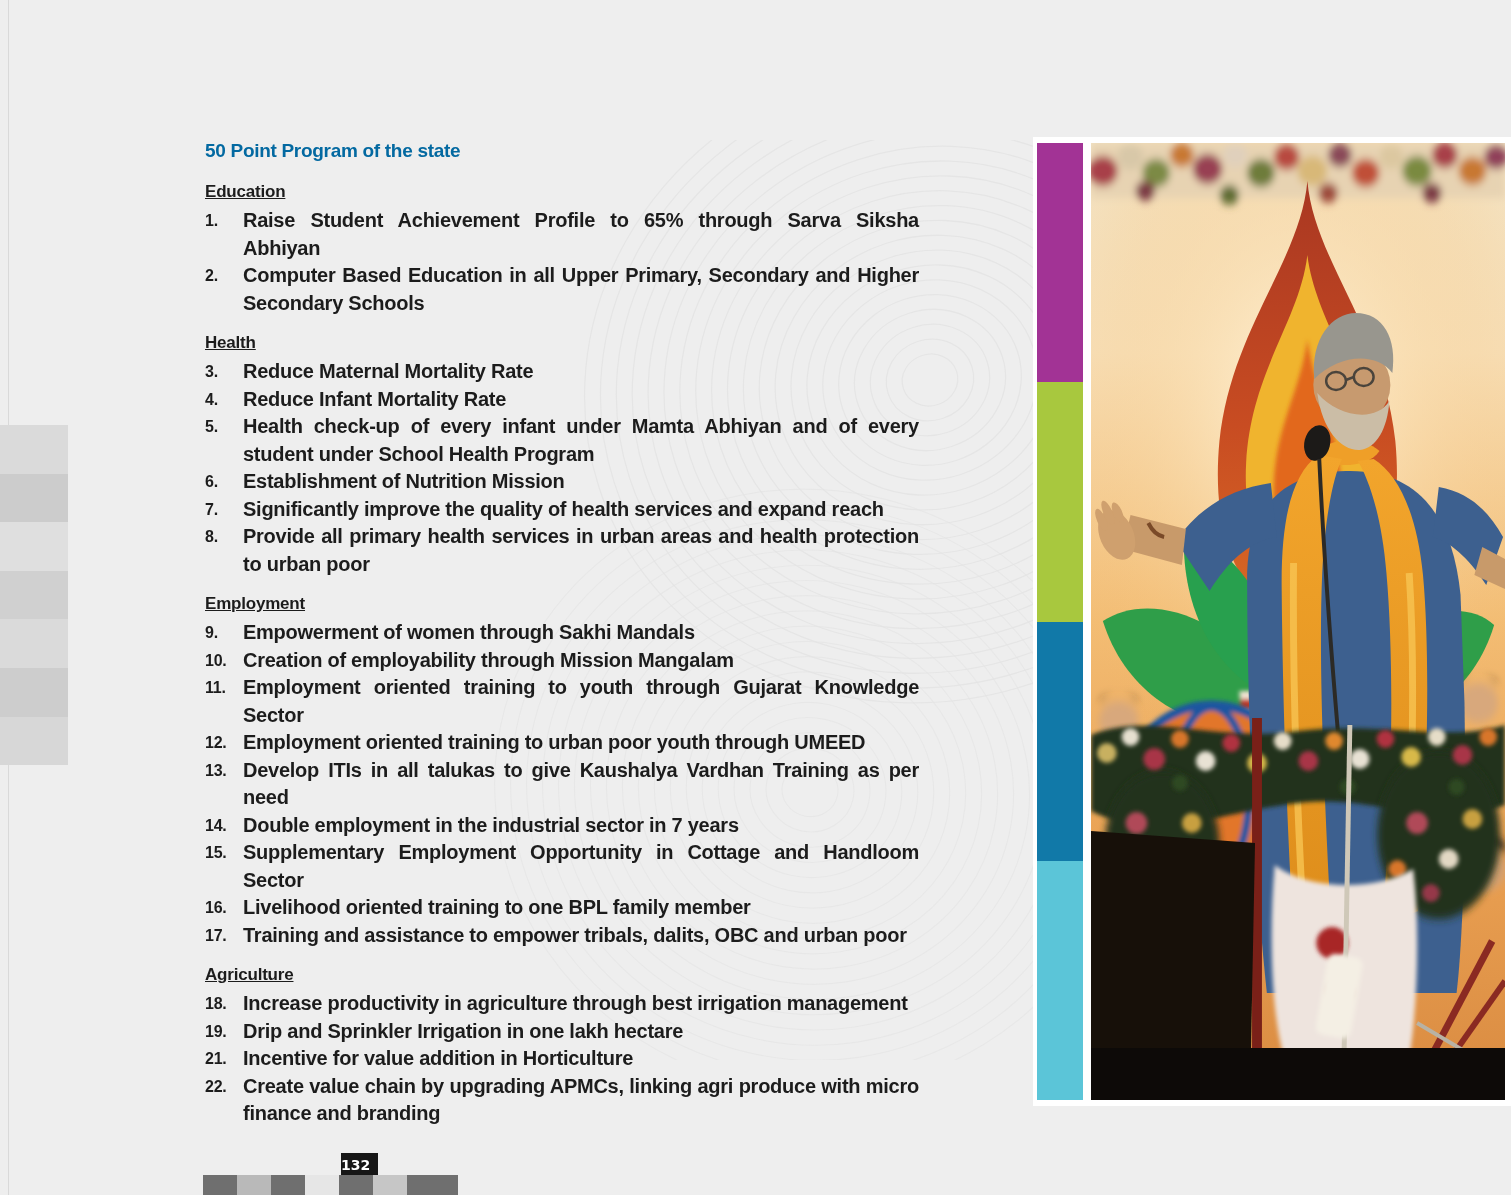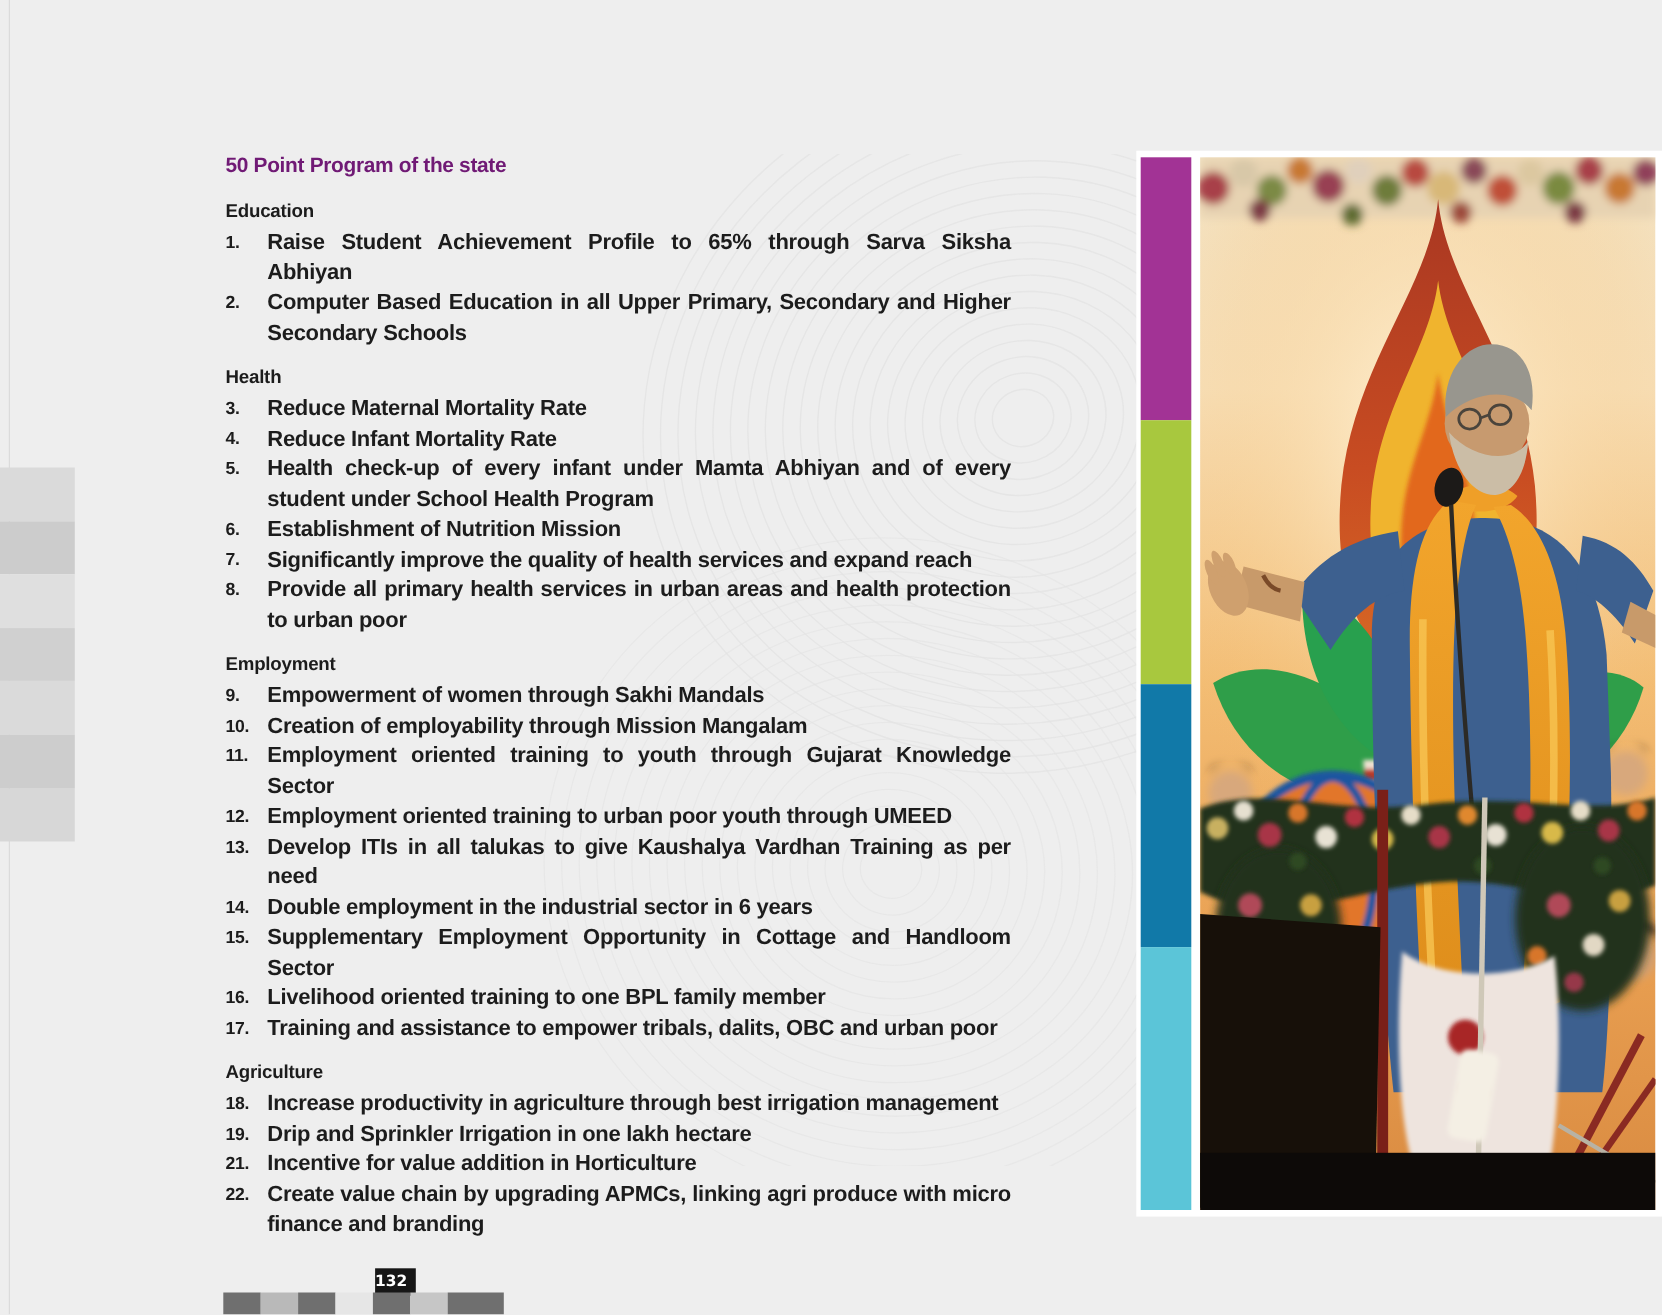--- a/index.html
+++ b/index.html
@@ -15,21 +15,21 @@
   .left-strip{position:absolute;left:0;top:425px;width:68px;}
   .left-strip .blk{width:68px;height:48.6px;}
   
   .content{
     position:absolute;left:205px;top:140px;width:714px;color:#1c1c1c;
   }
   .page-title{
     margin:0 0 20px 0;font-size:19px;font-weight:700;letter-spacing:-0.3px;
   }
   .section-heading{
-    font-size:17px;font-weight:700;margin:16px 0 5px 0;letter-spacing:-0.2px;
+    font-size:17px;font-weight:700;margin:16px 0 5px 0;letter-spacing:-0.2px;text-decoration:underline;
   }
   .section:first-of-type .section-heading{margin-top:6px;}
   .item{display:flex;align-items:flex-start;}
   .item-num{
     flex:0 0 38px;font-size:16px;font-weight:700;line-height:27.5px;letter-spacing:-0.25px;
   }
   .item-text{
     flex:1;font-size:20px;font-weight:700;line-height:27.5px;letter-spacing:-0.25px;
     text-align:justify;
   }
@@ -103,21 +103,21 @@
   <div class="blk" style="background:#dadada"></div>
   <div class="blk" style="background:#cccccc"></div>
   <div class="blk" style="background:#dfdfdf"></div>
   <div class="blk" style="background:#d0d0d0"></div>
   <div class="blk" style="background:#dadada"></div>
   <div class="blk" style="background:#cdcdcd"></div>
   <div class="blk" style="background:#d7d7d7"></div>
 </div>
 
 <div class="content" style="color: rgb(28, 28, 28);">
-  <h1 class="page-title" style="color: #701a75;">50 Point Program of the state</h1>
+  <h1 class="page-title" style="color: #0369a1;">50 Point Program of the state</h1>
   <div id="sections">
   <div class="section">
     <div class="section-heading">Education</div>
     <div class="items">
   <div class="item">
     <span class="item-num">1.</span>
     <span class="item-text">Raise Student Achievement Profile to 65% through Sarva Siksha Abhiyan</span>
   </div>
 
   <div class="item">
@@ -185,21 +185,21 @@
     <span class="item-text">Employment oriented training to urban poor youth through UMEED</span>
   </div>
 
   <div class="item">
     <span class="item-num">13.</span>
     <span class="item-text">Develop ITIs in all talukas to give Kaushalya Vardhan Training as per need</span>
   </div>
 
   <div class="item">
     <span class="item-num">14.</span>
-    <span class="item-text">Double employment in the industrial sector in 6 years</span>
+    <span class="item-text">Double employment in the industrial sector in 7 years</span>
   </div>
 
   <div class="item">
     <span class="item-num">15.</span>
     <span class="item-text">Supplementary Employment Opportunity in Cottage and Handloom Sector</span>
   </div>
 
   <div class="item">
     <span class="item-num">16.</span>
     <span class="item-text">Livelihood oriented training to one BPL family member</span>

